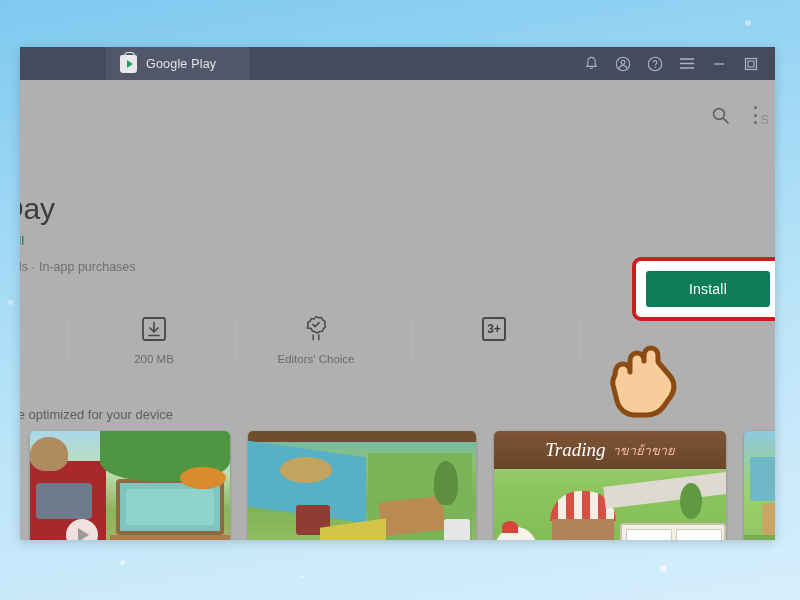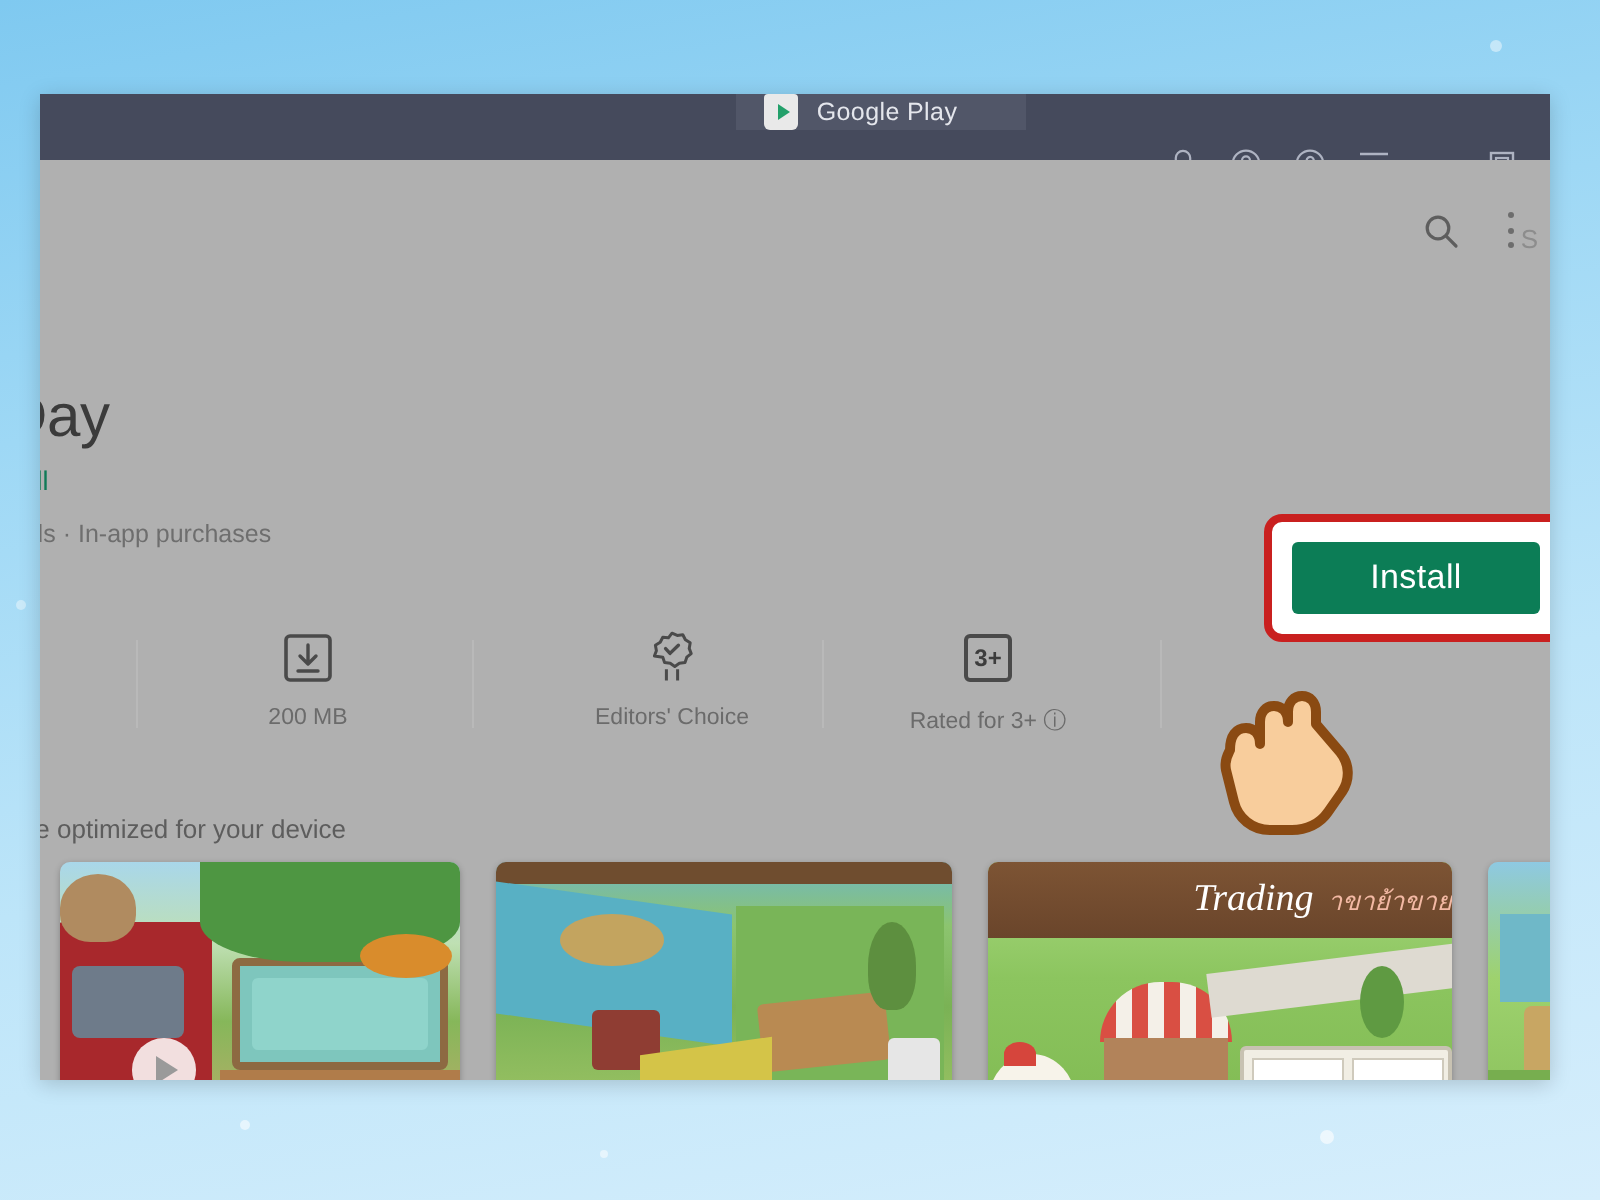--- a/index.html
+++ b/index.html
@@ -16,21 +16,21 @@
   
   .window {
     position:absolute; left:20px; top:47px; width:755px; height:493px;
     background:#b0b0b0; overflow:hidden;
     box-shadow:0 2px 10px rgba(0,0,0,.18);
   }
 
   
   .titlebar {
     position:absolute; left:0; top:0; width:100%; height:33px;
-    background:#454a5c; display:flex; align-items:center;flex-direction:column;
+    background:#454a5c; display:flex; align-items:center;
   }
   .tab {
     display:flex; align-items:center; gap:9px;
     height:33px; padding:0 34px 0 14px; margin-left:86px;
     background:#515668;
   }
   .playbag {
     width:17px; height:18px; background:#e9e9e9;
     border-radius:2px 2px 3px 3px; position:relative;
     display:flex; align-items:center; justify-content:center;
@@ -78,21 +78,21 @@
   }
 
   
   .install-hl {
     position:absolute; left:612px; top:177px; width:152px; height:64px;
     border:4px solid #c9201f; border-radius:9px; background:#ffffff;
     display:flex; align-items:center; justify-content:center;
   }
   .install-btn {
     width:124px; height:36px; border:none; border-radius:3px;
-    background:#0c7d56; color:#ffffff; font-size:17px;
+    background:#0c7d56; color:#ffffff; font-size:14px;
     font-family:"Liberation Sans", sans-serif; cursor:pointer;
     letter-spacing:.2px;
   }
 
   
   .stats { position:absolute; left:0; top:232px; right:0; height:72px; }
   .stat { position:absolute; top:0; width:150px; text-align:center; }
   .stat .ic { height:34px; display:flex; align-items:center; justify-content:center; }
   .stat .lb { font-size:11.5px; color:#6b6b6b; margin-top:7px; white-space:nowrap; }
   .vdiv { position:absolute; top:8px; width:1px; height:44px; background:#bcbcbc; opacity:.75; }
@@ -127,21 +127,21 @@
     display:flex; align-items:center; justify-content:center;
   }
   .playbtn i {
     width:0; height:0; border-left:11px solid #9a9a9a;
     border-top:7px solid transparent; border-bottom:7px solid transparent;
     margin-left:3px;
   }
   .trading-bar {
     position:absolute; left:0; top:0; width:100%; height:38px;
     background:linear-gradient(#7d5434,#6a452b);
-    display:flex; align-items:center; justify-content:flex-end; gap:7px;
+    display:flex; align-items:center; justify-content:center; gap:7px;
   }
   .trading-bar .en { color:#fff; font-size:19px; font-style:italic; font-family:"Liberation Serif", serif; }
   .trading-bar .th { color:#f3b9a4; font-size:13px; font-style:italic; }
 </style>
 </head>
 <body>
 
 <div class="sparkle" style="left:44px;top:515px;width:9px;height:9px;opacity:.75;"></div>
 <div class="sparkle" style="left:120px;top:560px;width:5px;height:5px;opacity:.55;"></div>
 <div class="sparkle" style="left:300px;top:575px;width:4px;height:4px;opacity:.5;"></div>
@@ -233,37 +233,36 @@
         <div class="ic">
           <svg width="26" height="26" viewBox="0 0 26 26">
               <rect x="2" y="2" width="22" height="22" rx="2" fill="none" stroke="#4a4a4a" stroke-width="1.8"></rect>
               <path d="M13 6.5v9M9 12l4 4 4-4M8 19.5h10" stroke="#4a4a4a" stroke-width="1.7" fill="none" stroke-linecap="round" stroke-linejoin="round"></path>
             </svg>
         </div>
         <div class="lb">200 MB</div>
       </div>
 
       <div class="vdiv" style="left:216px;"></div>
-      <div class="stat" style="left:241px;">
+      <div class="stat" style="left:221px;">
         <div class="ic">
           <svg width="24" height="28" viewBox="0 0 24 28">
               <path d="M12 1.6l2.6 1.1 2.8-.3 1.3 2.5 2.4 1.5-.5 2.8 1 2.6-2.2 1.8-.9 2.7-2.8.3-2.3 1.6-2.3-1.6-2.8-.3-.9-2.7L3.2 13l1-2.6-.5-2.8 2.4-1.5L7.4 3.6l2.8.3z" fill="none" stroke="#4a4a4a" stroke-width="1.5" stroke-linejoin="round"></path>
               <path d="M8.8 9.3l2.2 2.4 4.2-4.1" fill="none" stroke="#4a4a4a" stroke-width="1.7" stroke-linecap="round" stroke-linejoin="round"></path>
               <path d="M9.2 19.6v5.6M14.8 19.6v5.6" stroke="#4a4a4a" stroke-width="1.5"></path>
             </svg>
         </div>
         <div class="lb">Editors' Choice</div>
       </div>
 
       <div class="vdiv" style="left:391px;"></div>
       <div class="stat" style="left:399px;">
         <div class="ic">
           <div class="badge3">3+</div>
         </div>
-        <div class="lb">Rated for 3+ ⓘ</div>
       </div>
 
       <div class="vdiv" style="left:560px;"></div>
     </div>
 
     <div class="notice">ot be optimized for your device</div>
 
     <div class="hand">
       <svg width="110" height="85" viewBox="0 0 110 85">
         <g stroke="#8a4a12" stroke-width="5" stroke-linejoin="round" stroke-linecap="round" fill="#f8cd9c">

